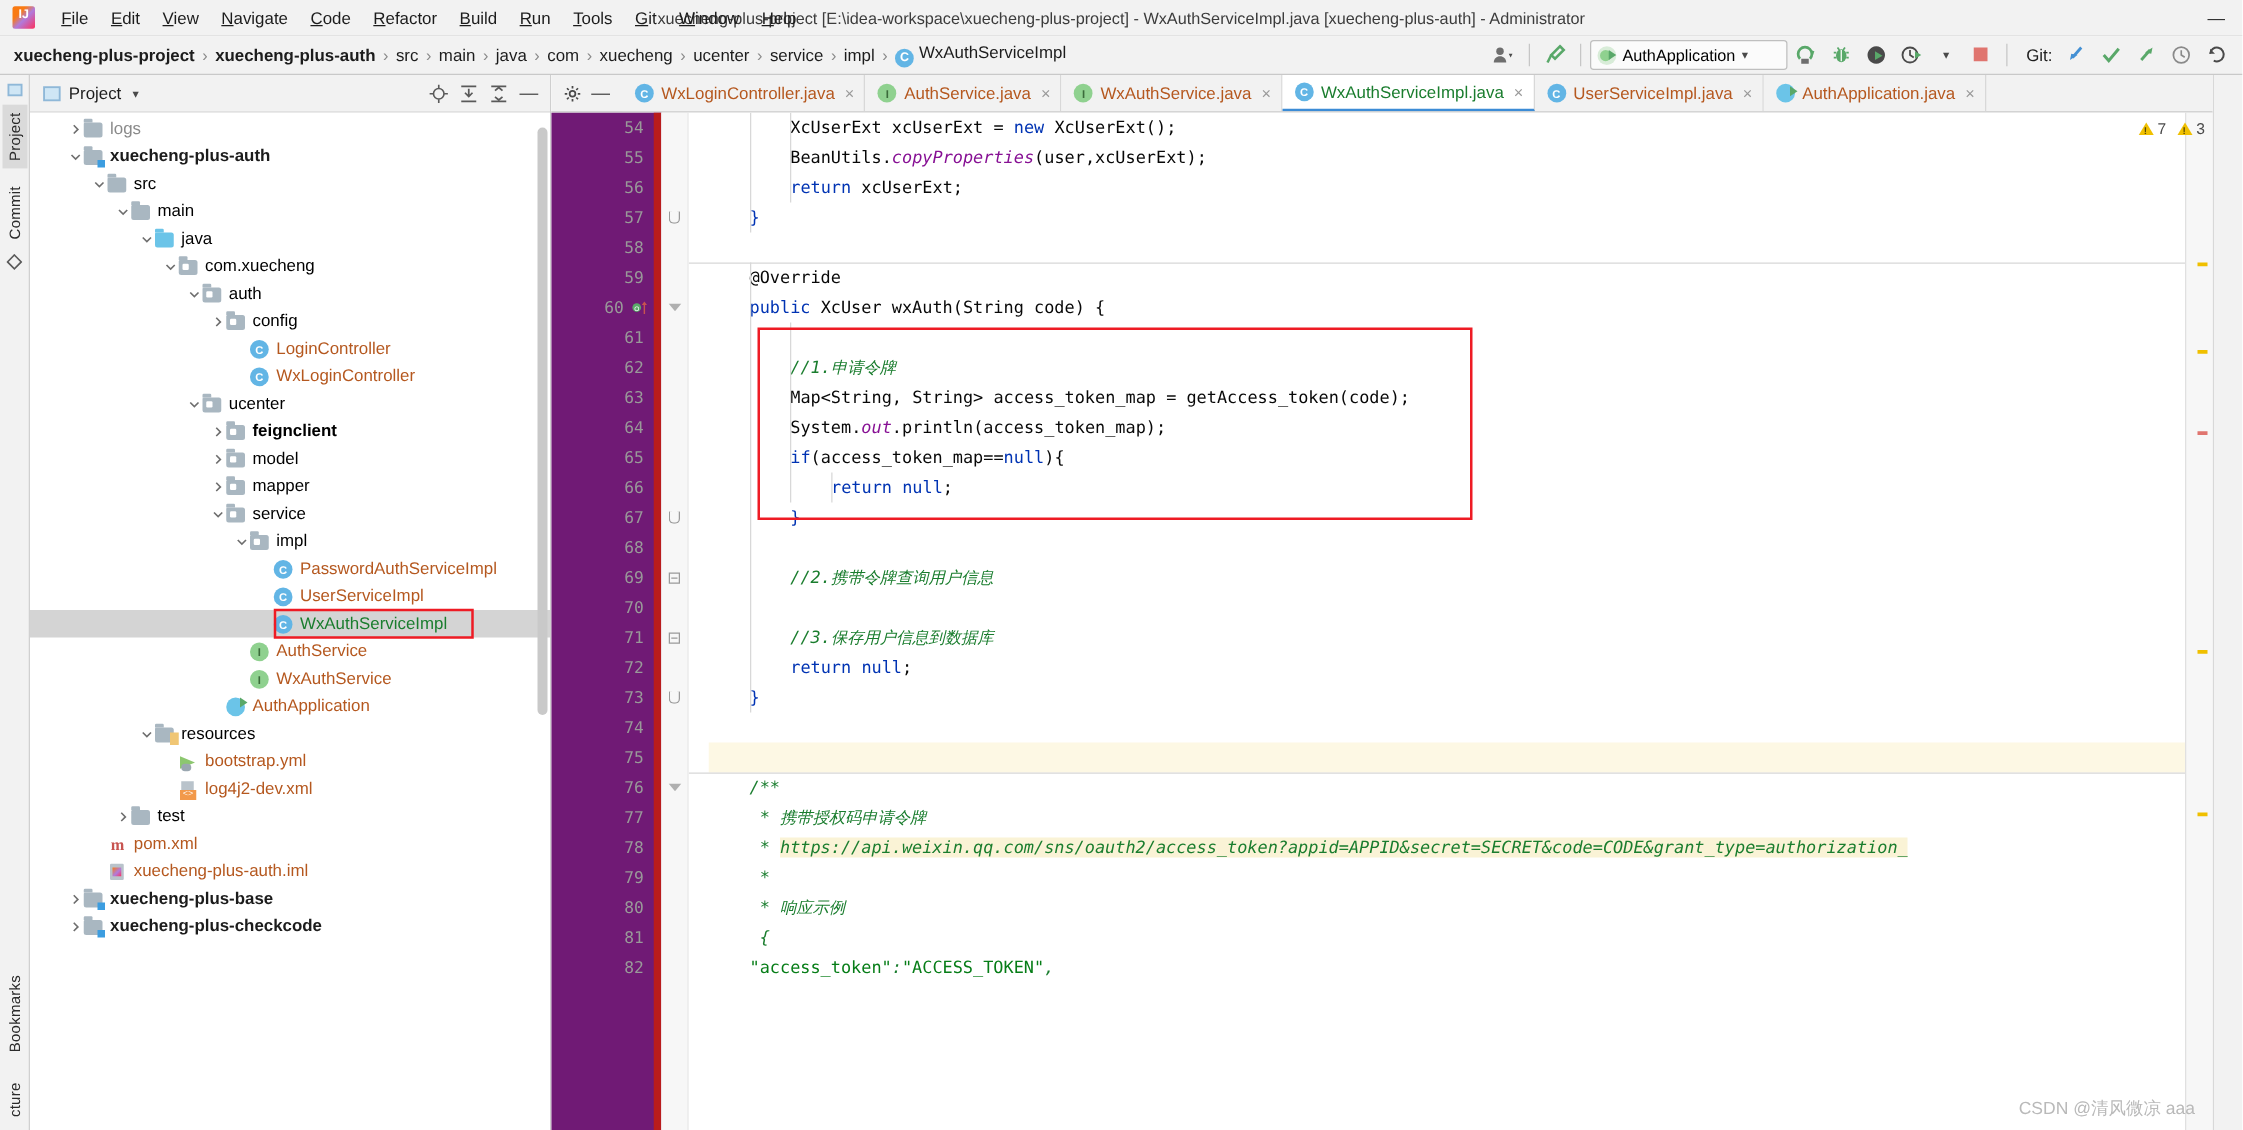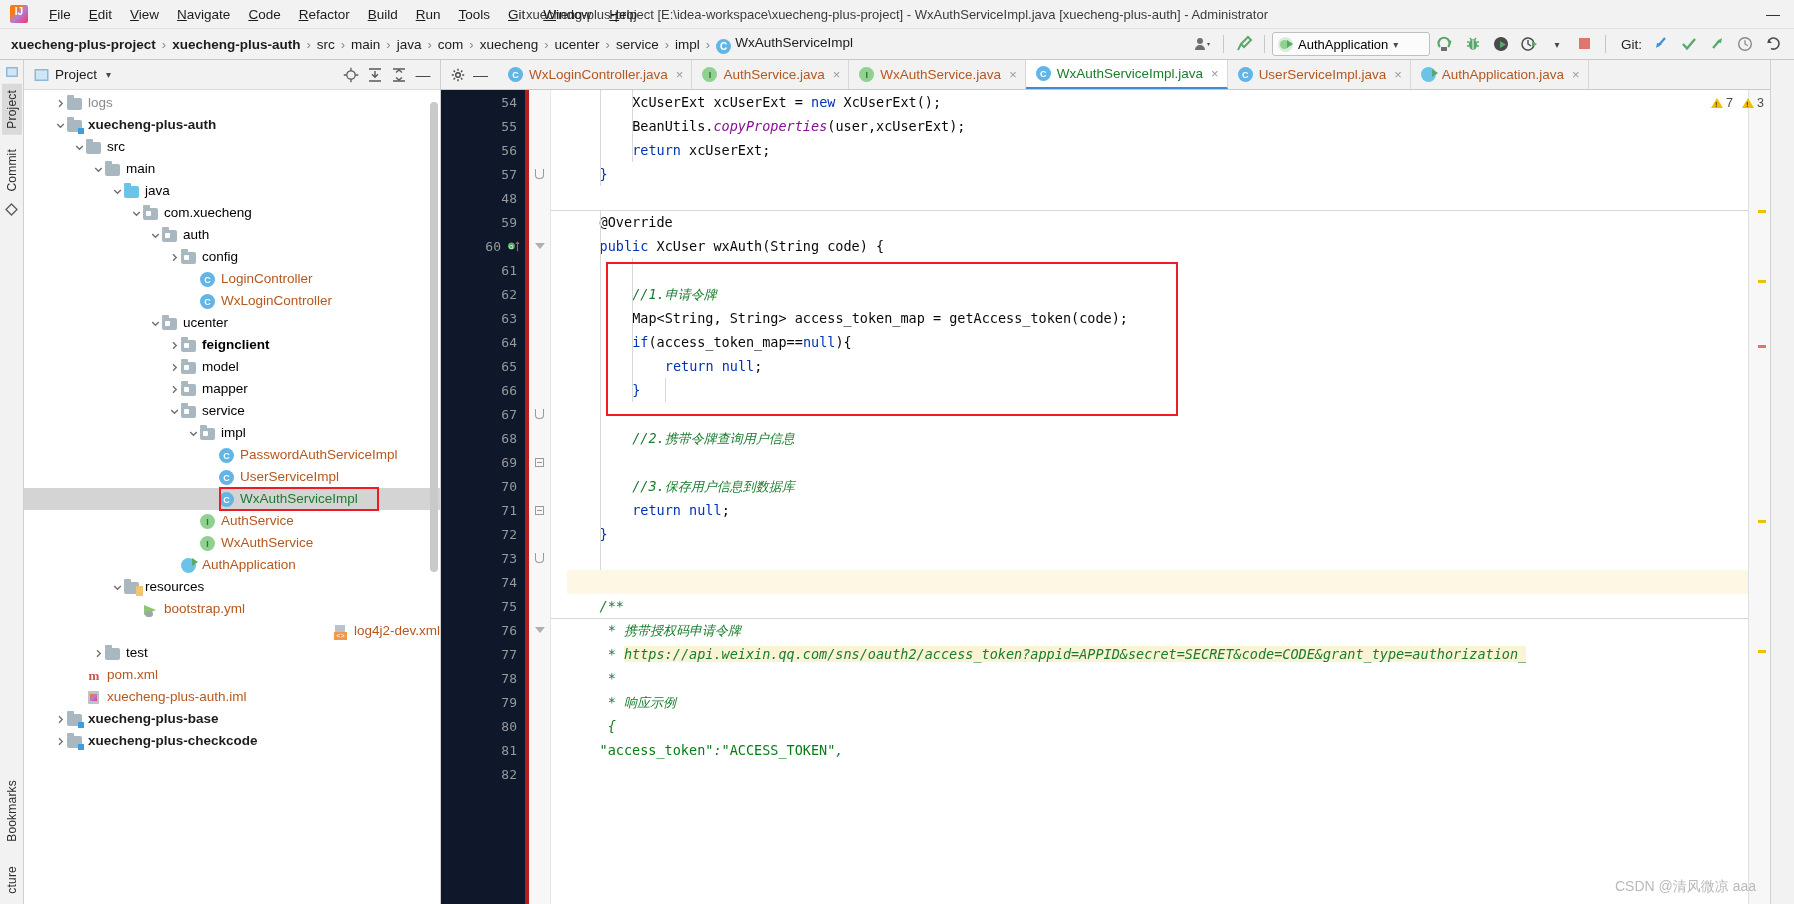--- a/index.html
+++ b/index.html
@@ -391,22 +391,22 @@
     flex: 1;
     display: flex;
     position: relative;
     overflow: hidden;
     font-family: "DejaVu Sans Mono", "Liberation Mono", monospace;
     font-size: 13.5px;
   }
   #gutter {
     width: 88px;
     flex: none;
-    background: #0f172a;
-    border-right: 4px solid #b91c1c;
+    background: #701a75;
+    border-right: 6px solid #b91c1c;
     position: relative;
   }
   .gline {
     height: 24px;
     display: flex;
     align-items: center;
     justify-content: flex-end;
     padding-right: 8px;
     color: #999999;
     font-size: 13px;
@@ -972,21 +972,21 @@
           </span>
           <span class="tlabel ">resources</span>
         </div>
         <div class="tnode" style="padding-left: 105px;">
           <span class="arrow"></span>
           <span class="ticon" style="display: flex; align-items: center;">
             <span class="ico-yml"></span>
           </span>
           <span class="tlabel name-class">bootstrap.yml</span>
         </div>
-        <div class="tnode" style="padding-left: 105px; justify-content: flex-end;">
+        <div class="tnode" style="padding-left: 105px;">
           <span class="arrow"></span>
           <span class="ticon" style="display: flex; align-items: center;">
             <span class="ico-xml"></span>
           </span>
           <span class="tlabel name-class">log4j2-dev.xml</span>
         </div>
         <div class="tnode" style="padding-left: 67px;">
           <span class="arrow">
             <svg width="9" height="9" viewBox="0 0 9 9">
               <path d="M3 1.2 L6.3 4.5 L3 7.8" fill="none" stroke="#6e6e6e" stroke-width="1.3"></path>
@@ -1105,21 +1105,21 @@
           <div class="gline">
             <span>55</span>
           </div>
           <div class="gline">
             <span>56</span>
           </div>
           <div class="gline">
             <span>57</span>
           </div>
           <div class="gline">
-            <span>48</span>
+            <span>58</span>
           </div>
           <div class="gline">
             <span>59</span>
           </div>
           <div class="gline" style="padding-right: 24px;">
             <span>60</span>
             <span class="gmark" style="right: 4px;">
               <svg width="16" height="14" viewBox="0 0 16 14">
                 <circle cx="5" cy="7" r="4" fill="#59a869"></circle>
                 <text x="5" y="10" font-size="6" fill="#fff" text-anchor="middle" font-family="Liberation Sans">O</text>
@@ -1246,20 +1246,21 @@
       <div class="cline" style="padding-left: 65.2px;"><span class="plain">XcUserExt xcUserExt = </span><span class="kw">new</span><span class="plain"> XcUserExt();</span></div>
           <div class="cline" style="padding-left: 65.2px;"><span class="plain">BeanUtils.</span><span class="fld">copyProperties</span><span class="plain">(user,xcUserExt);</span></div>
           <div class="cline" style="padding-left: 65.2px;"><span class="kw">return</span><span class="plain"> xcUserExt;</span></div>
           <div class="cline" style="padding-left: 32.6px;"><span class="kw">}</span></div>
           <div class="cline" style="padding-left: 0px;"></div>
           <div class="cline" style="padding-left: 32.6px;"><span class="plain">@Override</span></div>
           <div class="cline" style="padding-left: 32.6px;"><span class="kw">public</span><span class="plain"> XcUser </span><span class="plain">wxAuth</span><span class="plain">(String code) {</span></div>
           <div class="cline" style="padding-left: 0px;"></div>
           <div class="cline" style="padding-left: 65.2px;"><span class="cmt">//1.</span><span class="cmt" style="font-family: &quot;DejaVu Sans&quot;, &quot;Liberation Sans&quot;, sans-serif; font-size: 13px;">申请令牌</span></div>
           <div class="cline" style="padding-left: 65.2px;"><span class="plain">Map&lt;String, String&gt; access_token_map = getAccess_token(code);</span></div>
+          <div class="cline" style="padding-left: 65.2px;"><span class="plain">System.</span><span class="fld">out</span><span class="plain">.println(access_token_map);</span></div>
           <div class="cline" style="padding-left: 65.2px;"><span class="kw">if</span><span class="plain">(access_token_map==</span><span class="kw">null</span><span class="plain">){</span></div>
           <div class="cline" style="padding-left: 97.8px;"><span class="kw">return</span><span class="plain"> </span><span class="kw">null</span><span class="plain">;</span></div>
           <div class="cline" style="padding-left: 65.2px;"><span class="kw">}</span></div>
           <div class="cline" style="padding-left: 0px;"></div>
           <div class="cline" style="padding-left: 65.2px;"><span class="cmt">//2.</span><span class="cmt" style="font-family: &quot;DejaVu Sans&quot;, &quot;Liberation Sans&quot;, sans-serif; font-size: 13px;">携带令牌查询用户信息</span></div>
           <div class="cline" style="padding-left: 0px;"></div>
           <div class="cline" style="padding-left: 65.2px;"><span class="cmt">//3.</span><span class="cmt" style="font-family: &quot;DejaVu Sans&quot;, &quot;Liberation Sans&quot;, sans-serif; font-size: 13px;">保存用户信息到数据库</span></div>
           <div class="cline" style="padding-left: 65.2px;"><span class="kw">return</span><span class="plain"> </span><span class="kw">null</span><span class="plain">;</span></div>
           <div class="cline" style="padding-left: 32.6px;"><span class="kw">}</span></div>
           <div class="cline" style="padding-left: 0px;"></div>

